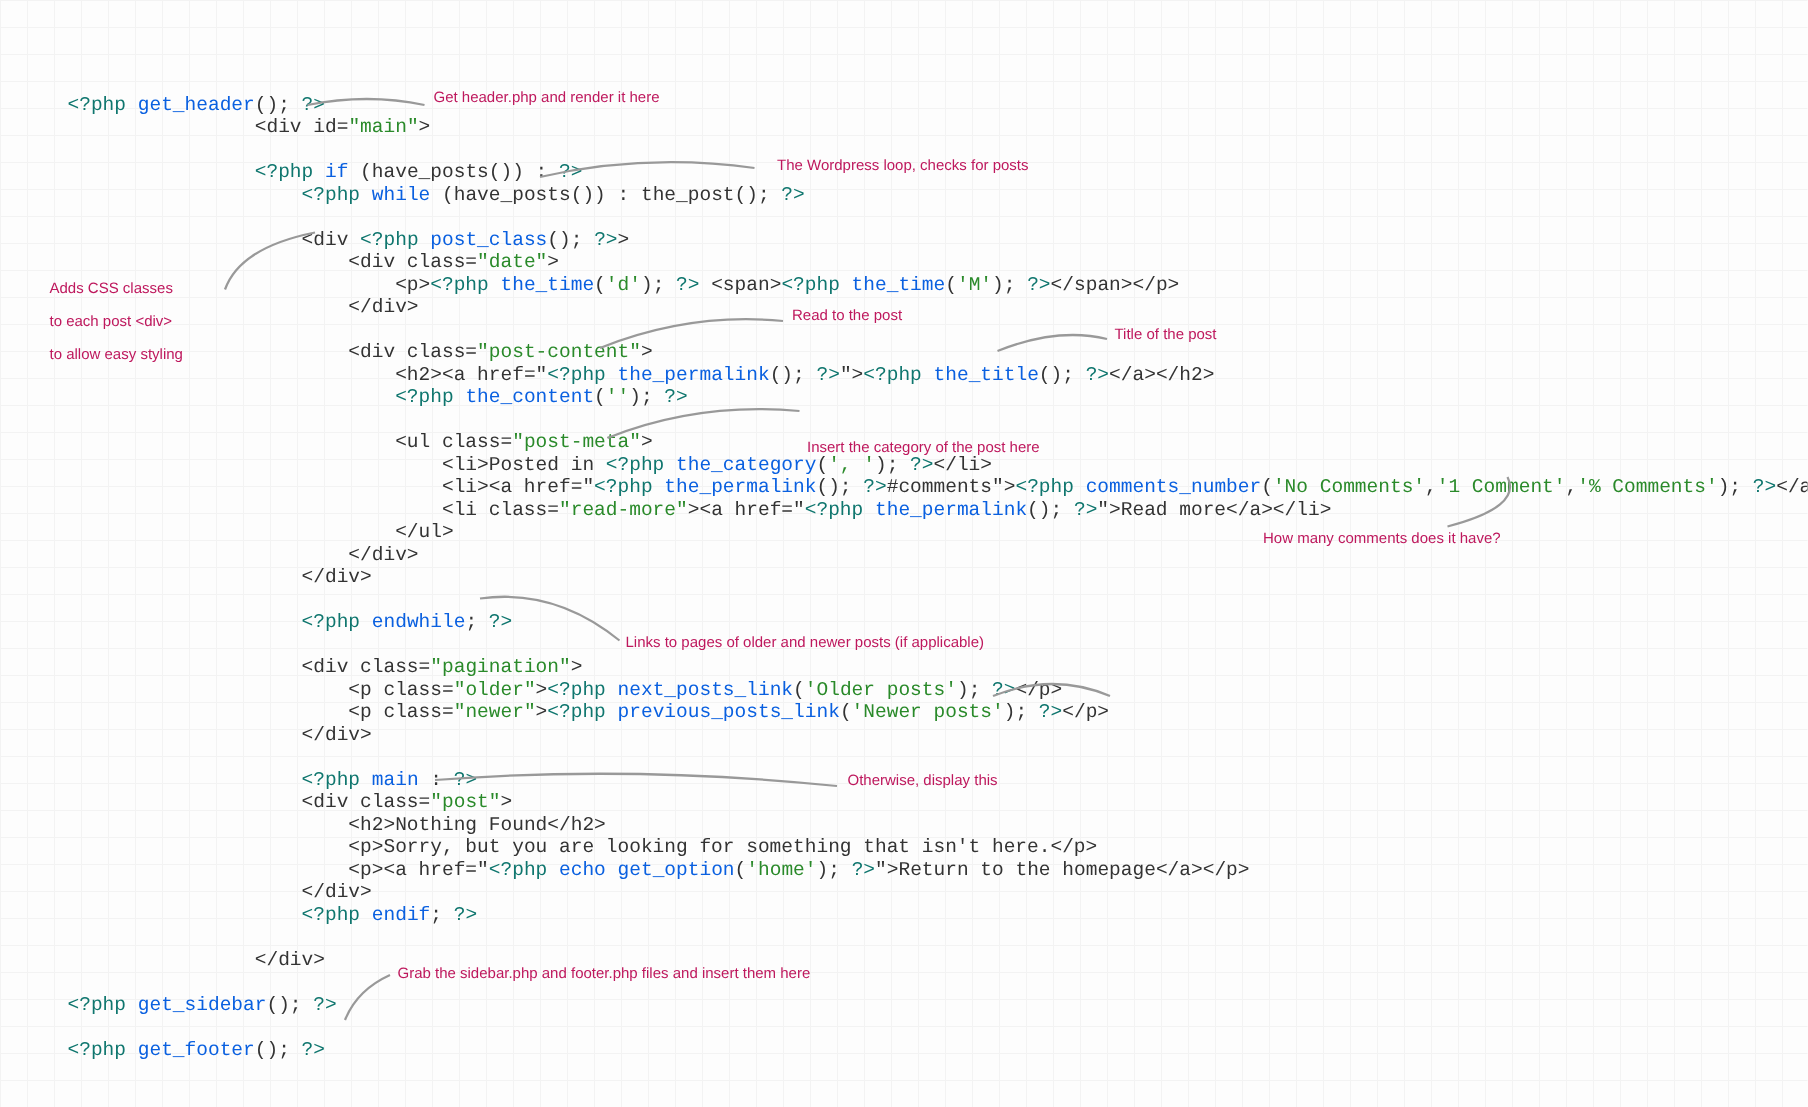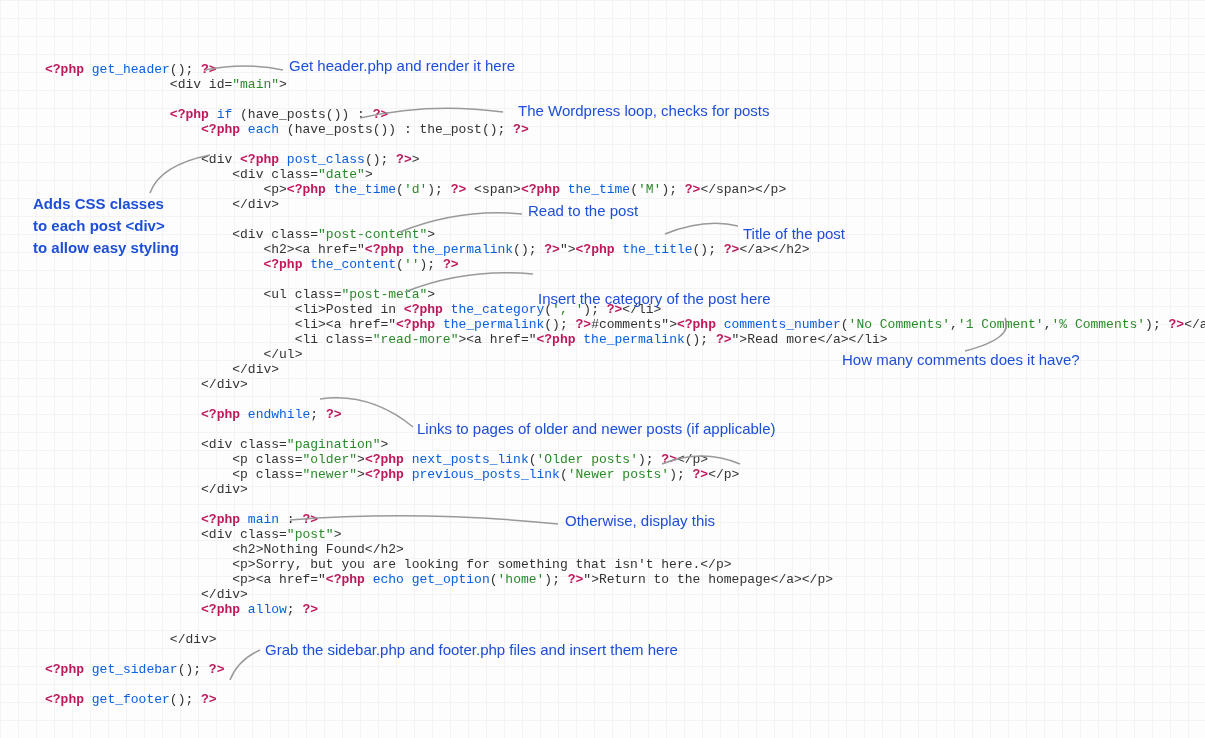--- a/index.html
+++ b/index.html
@@ -18,48 +18,48 @@
     position: relative;
     overflow: hidden;
   }
   .code {
     position: absolute;
     left: 45px;
     top: 62px;
     white-space: pre;
     color: #333;
   }
-  .r { color: #be185d; font-weight: bold; }
+  .r { color: #0f766e; font-weight: normal; }
   .b { color: #0a60e0; text-align: center; }
   .g { color: #2a8a2a; }
   .note {
     position: absolute;
     font-family: "Comic Sans MS", "Segoe Script", cursive, sans-serif;
-    font-size: 15px;
-    color: #1d4ed8;
+    font-size: 10px;
+    color: #be185d;
     line-height: 22px;
   }
   svg.arrow {
     position: absolute;
     overflow: visible;
   }
   svg.arrow path {
     stroke: #999;
     stroke-width: 1.5;
     fill: none;
   }
 </style>
 </head>
 <body>
 
 <div class="code"><span><span class="r">&lt;?php</span><span class="b"> get_header</span><span>(); </span><span class="r">?&gt;</span></span>
 <span>                <span>&lt;div id=</span><span class="g">"main"</span><span>&gt;</span></span>
 
 <span>                <span class="r">&lt;?php</span><span class="b"> if</span><span> (have_posts()) : </span><span class="r">?&gt;</span></span>
-<span>                    <span class="r">&lt;?php</span><span class="b"> each</span><span> (have_posts()) : the_post(); </span><span class="r">?&gt;</span></span>
+<span>                    <span class="r">&lt;?php</span><span class="b"> while</span><span> (have_posts()) : the_post(); </span><span class="r">?&gt;</span></span>
 
 <span>                    <span>&lt;div </span><span class="r">&lt;?php</span><span class="b"> post_class</span><span>(); </span><span class="r">?&gt;</span><span>&gt;</span></span>
 <span>                        <span>&lt;div class=</span><span class="g">"date"</span><span>&gt;</span></span>
 <span>                            <span>&lt;p&gt;</span><span class="r">&lt;?php</span><span class="b"> the_time</span><span>(</span><span class="g">'d'</span><span>); </span><span class="r">?&gt;</span><span> &lt;span&gt;</span><span class="r">&lt;?php</span><span class="b"> the_time</span><span>(</span><span class="g">'M'</span><span>); </span><span class="r">?&gt;</span><span>&lt;/span&gt;&lt;/p&gt;</span></span>
 <span>                        <span>&lt;/div&gt;</span></span>
 
 <span>                        <span>&lt;div class=</span><span class="g">"post-content"</span><span>&gt;</span></span>
 <span>                            <span>&lt;h2&gt;&lt;a href="</span><span class="r">&lt;?php</span><span class="b"> the_permalink</span><span>(); </span><span class="r">?&gt;</span><span>"&gt;</span><span class="r">&lt;?php</span><span class="b"> the_title</span><span>(); </span><span class="r">?&gt;</span><span>&lt;/a&gt;&lt;/h2&gt;</span></span>
 <span>                            <span class="r">&lt;?php</span><span class="b"> the_content</span><span>(</span><span class="g">''</span><span>); </span><span class="r">?&gt;</span></span>
 
@@ -77,35 +77,35 @@
 <span>                        <span>&lt;p class=</span><span class="g">"older"</span><span>&gt;</span><span class="r">&lt;?php</span><span class="b"> next_posts_link</span><span>(</span><span class="g">'Older posts'</span><span>); </span><span class="r">?&gt;</span><span>&lt;/p&gt;</span></span>
 <span>                        <span>&lt;p class=</span><span class="g">"newer"</span><span>&gt;</span><span class="r">&lt;?php</span><span class="b"> previous_posts_link</span><span>(</span><span class="g">'Newer posts'</span><span>); </span><span class="r">?&gt;</span><span>&lt;/p&gt;</span></span>
 <span>                    <span>&lt;/div&gt;</span></span>
 
 <span>                    <span class="r">&lt;?php</span><span class="b"> main</span><span> : </span><span class="r">?&gt;</span></span>
 <span>                    <span>&lt;div class=</span><span class="g">"post"</span><span>&gt;</span></span>
 <span>                        <span>&lt;h2&gt;Nothing Found&lt;/h2&gt;</span></span>
 <span>                        <span>&lt;p&gt;Sorry, but you are looking for something that isn't here.&lt;/p&gt;</span></span>
 <span>                        <span>&lt;p&gt;&lt;a href="</span><span class="r">&lt;?php</span><span class="b"> echo</span><span class="b"> get_option</span><span>(</span><span class="g">'home'</span><span>); </span><span class="r">?&gt;</span><span>"&gt;Return to the homepage&lt;/a&gt;&lt;/p&gt;</span></span>
 <span>                    <span>&lt;/div&gt;</span></span>
-<span>                    <span class="r">&lt;?php</span><span class="b"> allow</span><span>; </span><span class="r">?&gt;</span></span>
+<span>                    <span class="r">&lt;?php</span><span class="b"> endif</span><span>; </span><span class="r">?&gt;</span></span>
 
 <span>                <span>&lt;/div&gt;</span></span>
 
 <span><span class="r">&lt;?php</span><span class="b"> get_sidebar</span><span>(); </span><span class="r">?&gt;</span></span>
 
 <span><span class="r">&lt;?php</span><span class="b"> get_footer</span><span>(); </span><span class="r">?&gt;</span></span></div>
 
 <div class="note" style="left:289px; top:55px;">Get header.php and render it here</div>
 <div class="note" style="left:518px; top:100px;">The Wordpress loop, checks for posts</div>
-<div class="note" style="left:33px; top:193px; white-space:pre;font-weight:bold;">Adds CSS classes
+<div class="note" style="left:33px; top:182px; white-space:pre;">Adds CSS classes
 to each post &lt;div&gt;
 to allow easy styling</div>
 <div class="note" style="left:528px; top:200px;">Read to the post</div>
-<div class="note" style="left:743px; top:213px;margin-top:10px;">Title of the post</div>
+<div class="note" style="left:743px; top:213px;">Title of the post</div>
 <div class="note" style="left:538px; top:260px;margin-top:28px;">Insert the category of the post here</div>
 <div class="note" style="left:842px; top:349px;">How many comments does it have?</div>
 <div class="note" style="left:417px; top:418px;">Links to pages of older and newer posts (if applicable)</div>
 <div class="note" style="left:565px; top:510px;">Otherwise, display this</div>
 <div class="note" style="left:265px; top:639px;text-align:right;">Grab the sidebar.php and footer.php files and insert them here</div>
 
 <svg class="arrow" style="left:205px; top:64px;" width="80" height="12">
     <path d="M0 6 Q 40 -2 78 6"></path>
   </svg>
 <svg class="arrow" style="left:360px; top:104px;" width="145" height="20">

